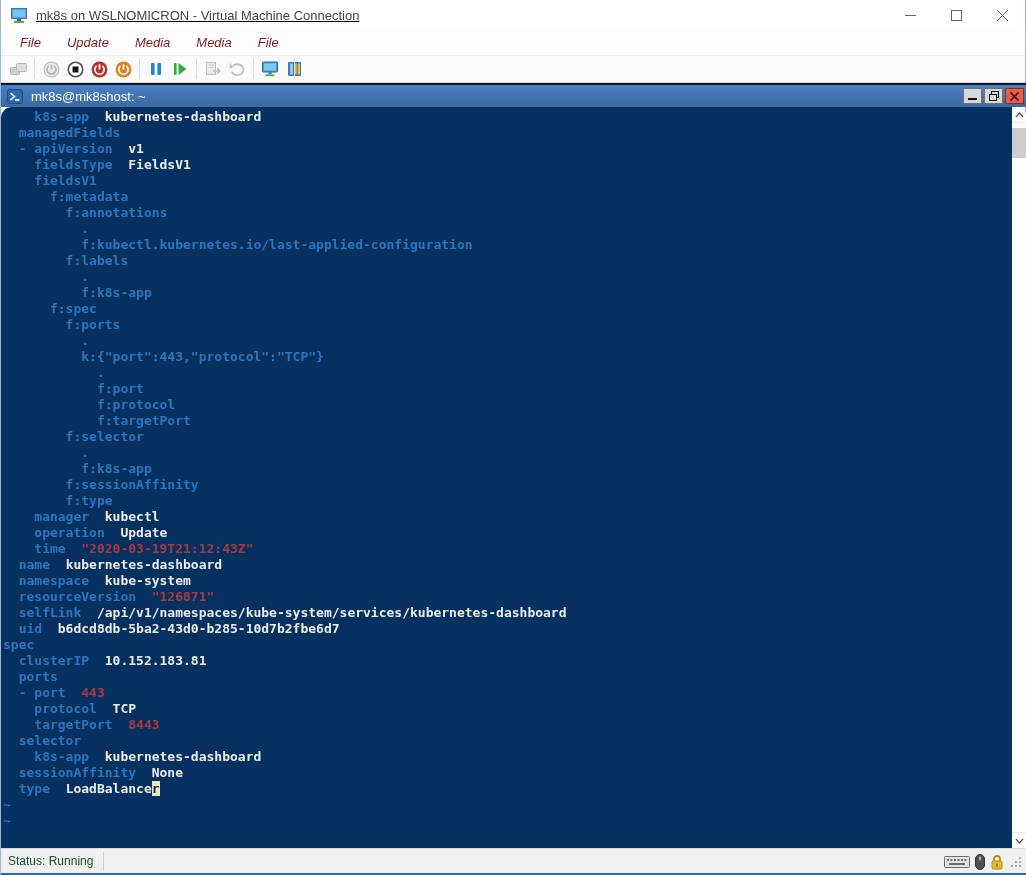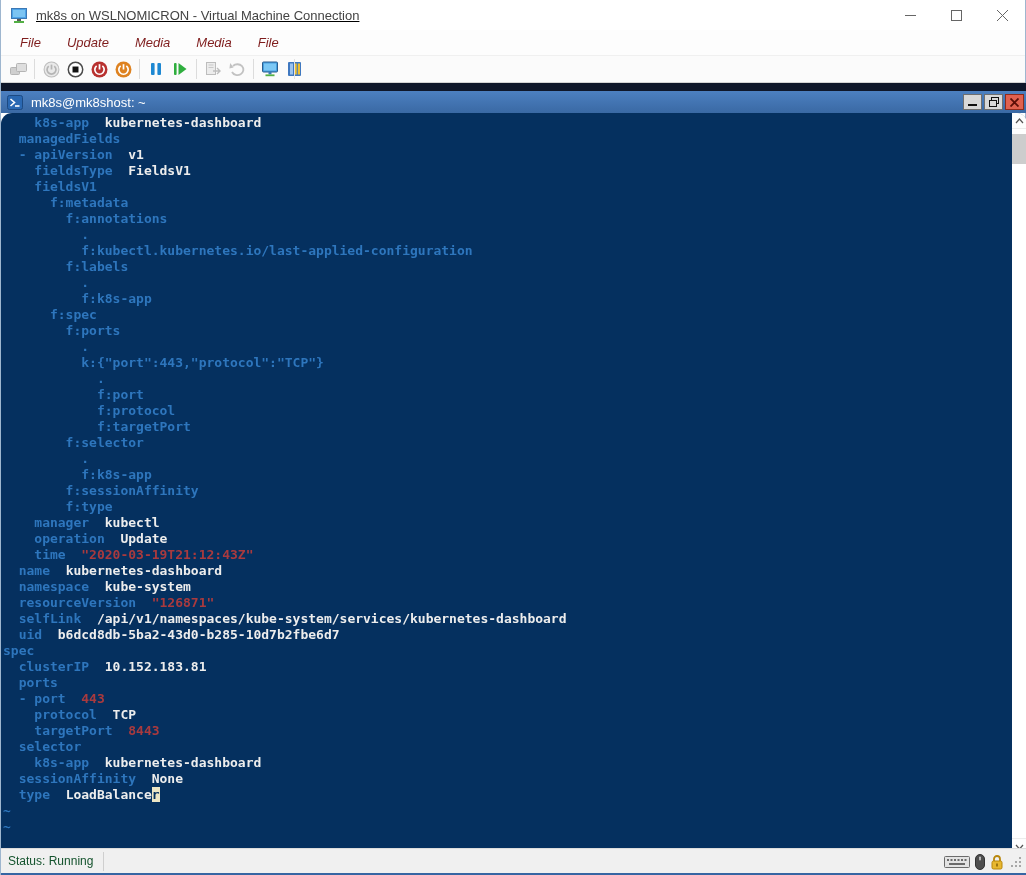--- a/index.html
+++ b/index.html
@@ -17,21 +17,21 @@
 
   .menubar { height:26px; background:#fdfdfd; display:flex; align-items:center; padding-left:6px; border-bottom:1px solid #f0f0f0; }
   .menu-item { font-size:13px; color:#7f1d1d; padding:4px 13px;font-style:italic; }
 
   .toolbar { height:27px; background:#fbfbfb; border-bottom:1px solid #d4d4d4; display:flex; align-items:center; padding-left:5px; position:relative; }
   .tb-icon { width:22px; height:22px; display:flex; align-items:center; justify-content:center; margin:0 1px; }
   .tb-sep { width:1px; height:20px; background:#dcdcdc; margin:0 4px; }
   .tb-end { position:absolute; left:293px; top:3px; width:1px; height:20px; background:#e2e2e2; }
 
   
-  .console { position:absolute; left:0; top:83px; width:1026px; height:765px; border-top:8px solid #0f172a; }
+  .console { position:absolute; left:0; top:83px; width:1026px; height:765px; border-top:2px solid #0f172a; }
   .console-titlebar { height:22px; background:linear-gradient(#4c80c1,#3a69a4); display:flex; align-items:center; padding-left:6px; position:relative; }
   .console-title-text { color:#fff; font-size:13px; margin-left:8px; }
   .console-btns { position:absolute; right:3px; top:3px; display:flex; gap:2px; }
   .cbtn { width:19px; height:16px; border:1px solid #6f6f6f; background:#d8d8d8; display:flex; align-items:center; justify-content:center; }
   .cbtn.close { background:#e0614f; border-color:#8f2a1b; }
   .cbtn svg { display:block; }
 
   .console-body { position:relative; height:792px; background:var(--terminal-bg,#05305f); overflow:hidden;border-radius:11px; }
   .console-text { position:absolute; left:0; top:0; right:15px; padding:2px 0 0 2px;
                   font-family:"DejaVu Sans Mono",monospace; font-size:13px; line-height:16px; font-weight:bold; white-space:pre; }

